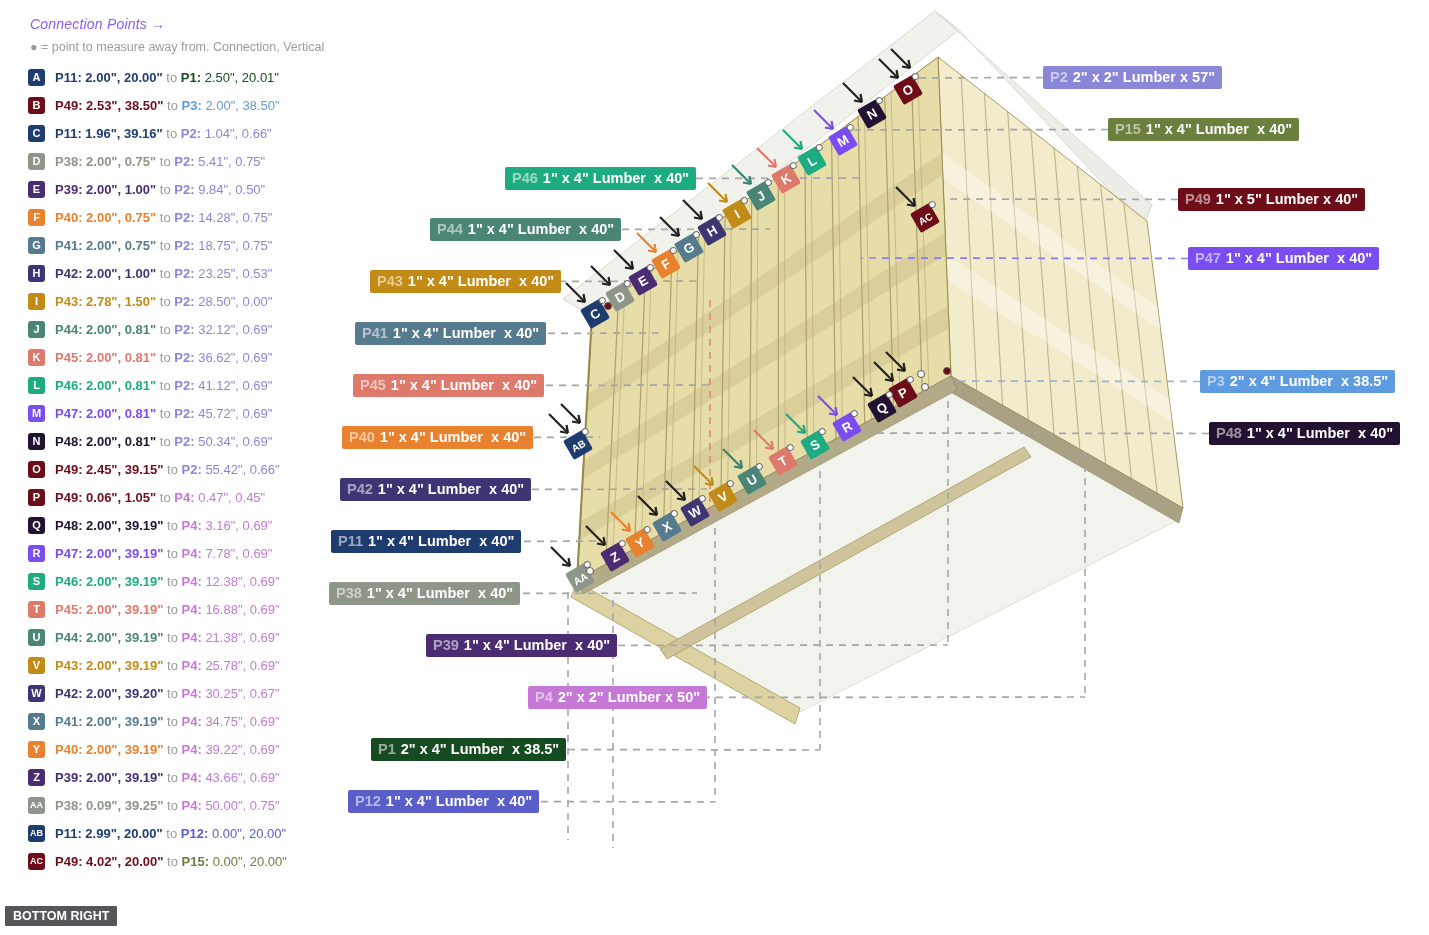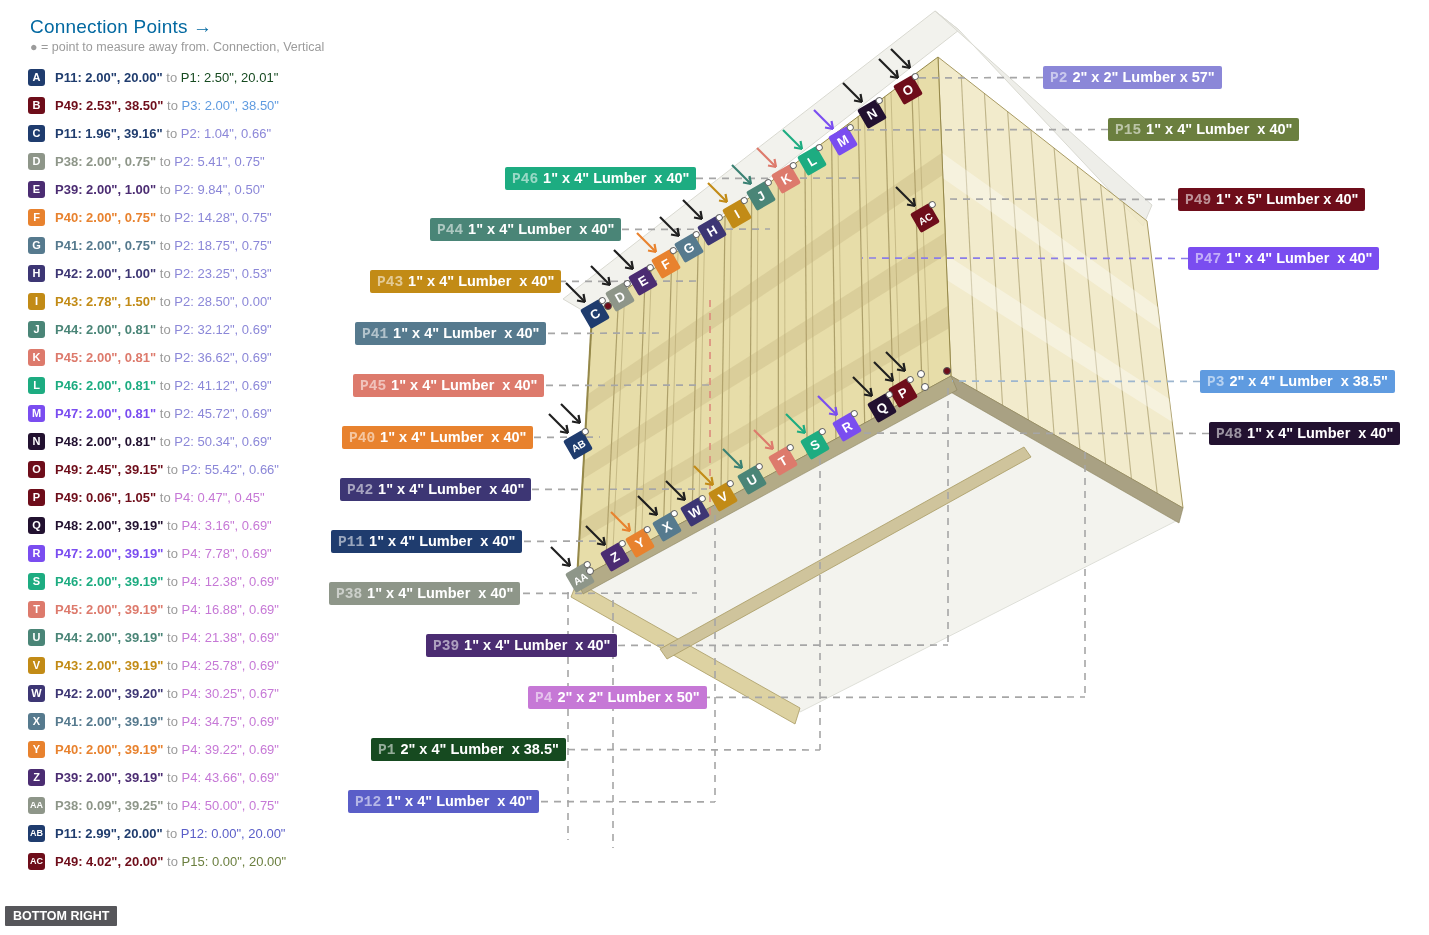--- a/index.html
+++ b/index.html
@@ -1,31 +1,31 @@
 <!DOCTYPE html>
 <html><head>
 <meta charset="utf-8">
 <style>
   html,body{margin:0;padding:0;background:#fff;font-family:"Liberation Sans",sans-serif;}
   #app{position:relative;width:1429px;height:935px;overflow:hidden;background:#fff;}
-  .sb-title{position:absolute;left:30px;top:16px;font-size:19px;color:#0369a1;letter-spacing:.2px;}
+  .sb-title{position:absolute;left:30px;top:16px;font-size:14px;color:#8b5cf6;letter-spacing:.2px;font-style:italic;}
   .sb-legend{position:absolute;left:30px;top:40px;font-size:12.5px;color:#9b9b9b;}
   .crow{position:absolute;left:28px;height:28px;display:flex;align-items:center;font-size:13px;white-space:pre;}
   .badge{width:17px;height:17px;border-radius:3px;color:#fff;font-weight:bold;font-size:11px;
          display:inline-flex;align-items:center;justify-content:center;margin-right:10px;flex:0 0 17px;}
   .badge.small{font-size:9px;}
   .c-from{font-weight:bold;}
   .c-to-lbl{color:#9b9b9b;}
-  .c-to b{font-weight:normal;}
+  .c-to b{font-weight:bold;}
   #btn-bottomright{position:absolute;left:5px;top:906px;background:#56565a;color:#fff;font-weight:bold;
          font-size:12.5px;padding:3px 8px;border:0;border-radius:1px;cursor:pointer;}
   #scene{position:absolute;left:0;top:0;}
   .diagram-label{position:absolute;height:23px;line-height:23px;padding:0 7px;border-radius:2px;
          font-size:14.5px;font-weight:bold;color:#fff;white-space:pre;}
-  .diagram-label .pfx{color:rgba(255,255,255,.55);margin-right:5px;font-family:Liberation Mono, monospace;}
+  .diagram-label .pfx{color:rgba(255,255,255,.55);margin-right:5px;}
 </style>
 </head>
 <body>
 
 <div id="app">
 
   <svg id="scene" width="1429" height="935" viewBox="0 0 1429 935">
     <g>
 
       <polygon points="563,299 935,11 959,30 592,316" fill="#f2f2ed" stroke="#d9d9d1" stroke-width="1"></polygon>

